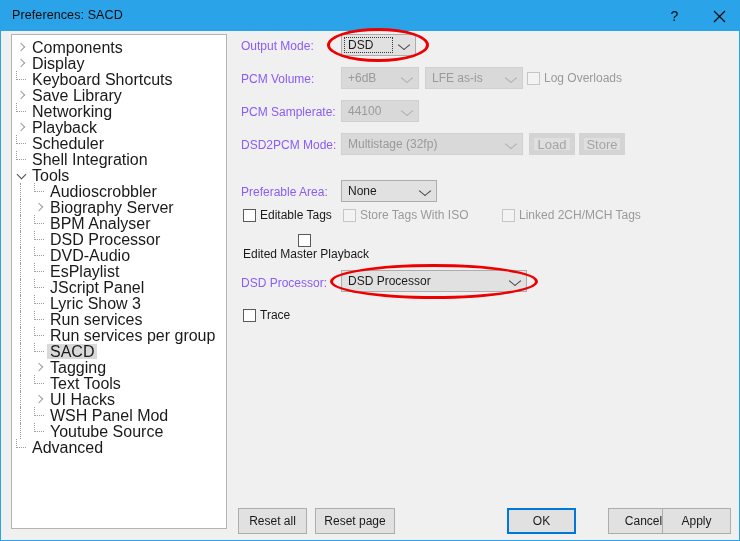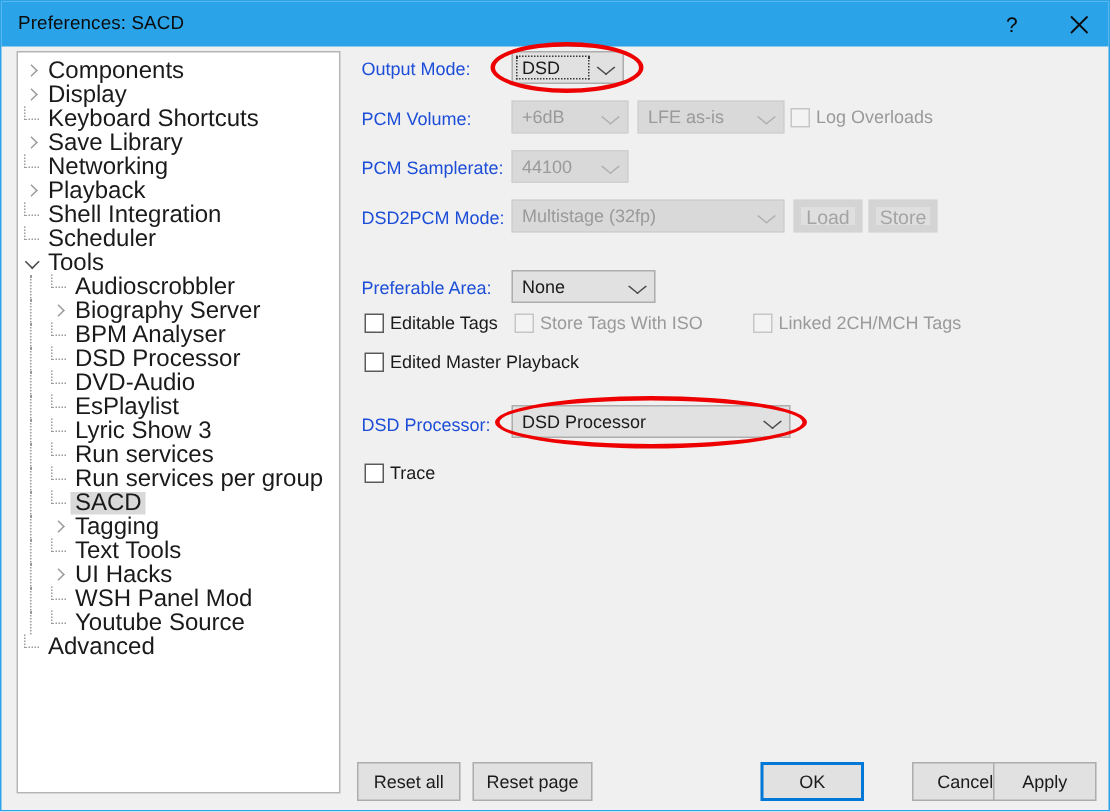--- a/index.html
+++ b/index.html
@@ -155,21 +155,21 @@
   #right-pane {
     position: absolute;
     left: 236px;
     top: 30px;
     width: 502px;
     height: 470px;
   }
   .row-label {
     position: absolute;
     font-size: 12px;
-    color: #1d4ed8;
+    color: #8b5cf6;
     white-space: nowrap;
   }
 
   
   .combo {
     position: absolute;
     box-sizing: border-box;
     background: #e1e1e1;
     border: 1px solid #adadad;
     height: 22px;
@@ -323,25 +323,25 @@
         <div class="tree-item">
           <span class="tw leaf"></span>
           <span class="tree-label">Networking</span>
         </div>
         <div class="tree-item">
           <span class="tw collapsed"></span>
           <span class="tree-label">Playback</span>
         </div>
         <div class="tree-item">
           <span class="tw leaf"></span>
+          <span class="tree-label">Scheduler</span>
+        </div>
+        <div class="tree-item">
+          <span class="tw leaf"></span>
           <span class="tree-label">Shell Integration</span>
-        </div>
-        <div class="tree-item">
-          <span class="tw leaf"></span>
-          <span class="tree-label">Scheduler</span>
         </div>
         <div class="tree-item">
           <span class="tw expanded"></span>
           <span class="tree-label">Tools</span>
         </div>
         <div class="tree-item">
           <span class="guide line"></span>
           <span class="tw leaf"></span>
           <span class="tree-label">Audioscrobbler</span>
         </div>
@@ -362,20 +362,25 @@
         </div>
         <div class="tree-item">
           <span class="guide line"></span>
           <span class="tw leaf"></span>
           <span class="tree-label">DVD-Audio</span>
         </div>
         <div class="tree-item">
           <span class="guide line"></span>
           <span class="tw leaf"></span>
           <span class="tree-label">EsPlaylist</span>
+        </div>
+        <div class="tree-item">
+          <span class="guide line"></span>
+          <span class="tw leaf"></span>
+          <span class="tree-label">JScript Panel</span>
         </div>
         <div class="tree-item">
           <span class="guide line"></span>
           <span class="tw leaf"></span>
           <span class="tree-label">Lyric Show 3</span>
         </div>
         <div class="tree-item">
           <span class="guide line"></span>
           <span class="tw leaf"></span>
           <span class="tree-label">Run services</span>
@@ -475,21 +480,21 @@
     </div>
     <div class="cbx disabled" style="left:106px; top:177px;">
       <span class="box"></span>
       <span>Store Tags With ISO</span>
     </div>
     <div class="cbx disabled" style="left:241px; top:177px;margin-left:24px;">
       <span class="box"></span>
       <span>Linked 2CH/MCH Tags</span>
     </div>
 
-    <div class="cbx" style="left:6px; top:203px;">
+    <div class="cbx" style="left:6px; top:203px;flex-direction:column;">
       <span class="box"></span>
       <span>Edited Master Playback</span>
     </div>
 
     <div class="row-label" style="left:4px; top:245px;">DSD Processor:</div>
     <div class="combo" style="left:104px; top:239px; width:186px;">
       <span class="cval">DSD Processor</span>
       <span class="arrow"></span>
     </div>
 

